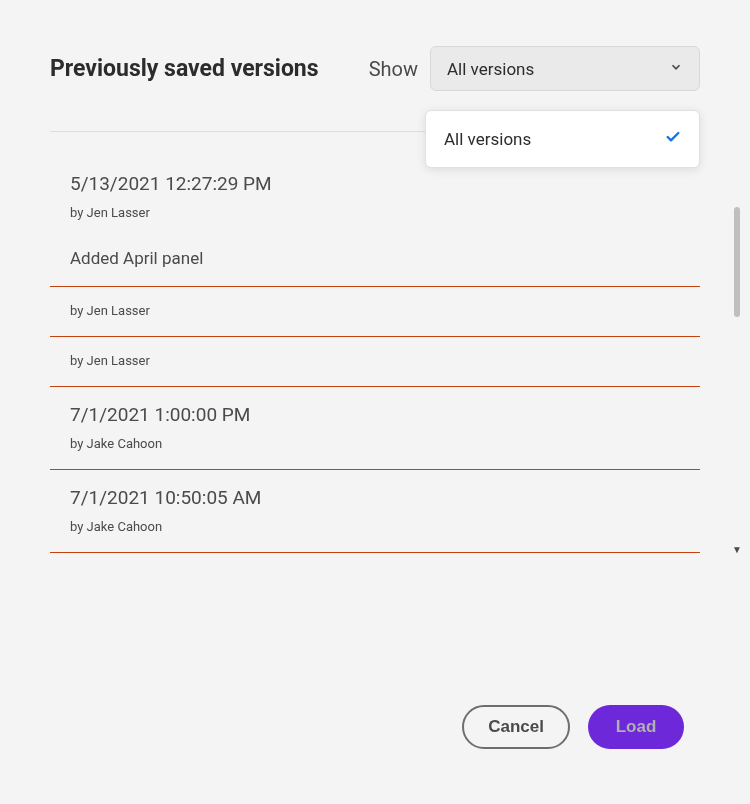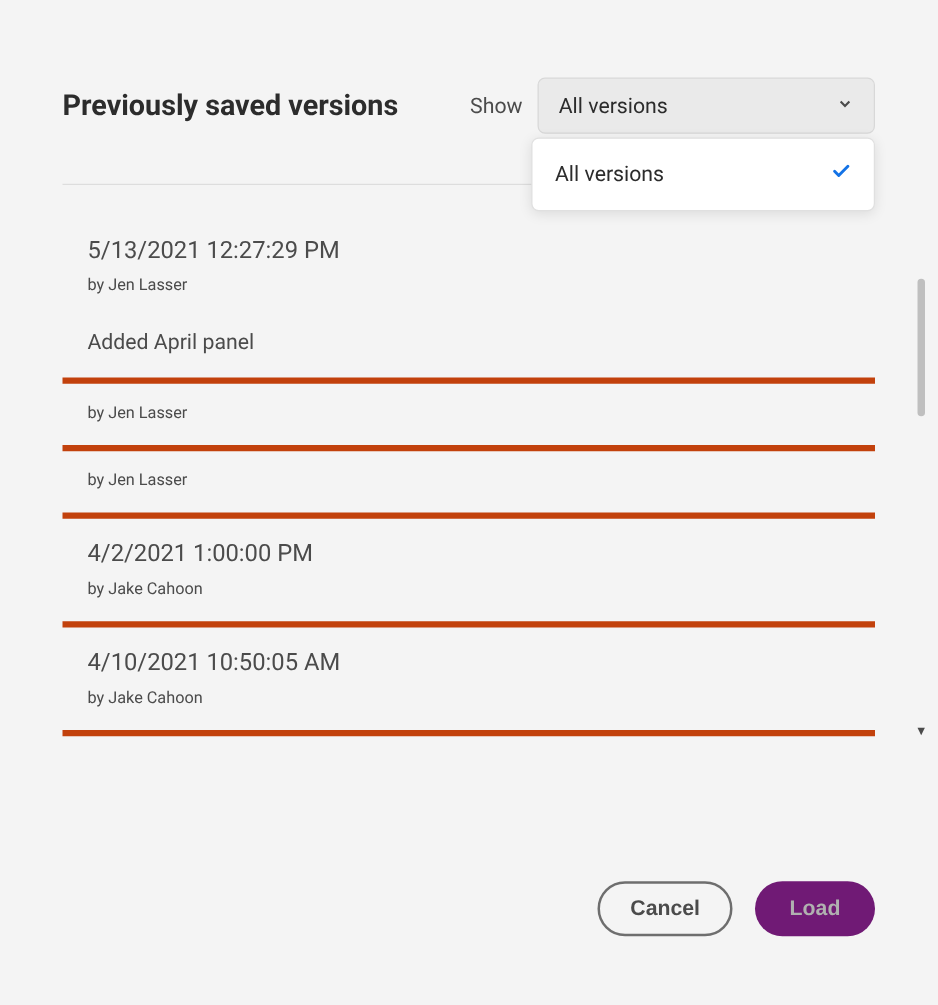--- a/index.html
+++ b/index.html
@@ -8,42 +8,42 @@
       padding: 0;
     }
     body {
       font-family: -apple-system, BlinkMacSystemFont, "Segoe UI", Roboto, Helvetica, Arial, sans-serif;
       background: #f4f4f4;
       width: 750px;
       height: 804px;
       position: relative;
     }
     .dialog {
-      padding: 62px 50px 0 50px;
+      padding: 46px 50px 0 50px;
     }
     .header-row {
       display: flex;
       align-items: center;
       justify-content: space-between;
       margin-bottom: 40px;
       gap: 14px;
     }
     .title {
       font-size: 23px;
       font-weight: 700;
       color: #2c2c2c;
     }
     .show-group {
       display: flex;
       align-items: center;
       gap: 12px;
       position: relative;
     }
     .show-label {
-      font-size: 17px;
+      font-size: 20px;
       color: #4b4b4b;
     }
     .dropdown {
       width: 270px;
       height: 45px;
       background: #eaeaea;
       border: 1px solid #d8d8d8;
       border-radius: 6px;
       display: flex;
       align-items: center;
@@ -63,21 +63,21 @@
       border: none;
       border-top: 1px solid #dddddd;
       margin: 0;
     }
     .versions-list {
       position: relative;
       margin-top: 40px;
     }
     .version-item {
       padding: 16px 20px 18px 20px;
-      border-bottom: 5px solid #c2410c;
+      border-bottom: 1px solid #c2410c;
     }
     .version-item.first {
       padding-top: 0;
     }
     .version-timestamp {
       font-size: 19px;
       color: #4b4b4b;
       margin-bottom: 10px;
     }
     .version-author {
@@ -126,21 +126,21 @@
       color: #2c2c2c;
       cursor: pointer;
     }
     .check-icon {
       width: 16px;
       height: 16px;
     }
     .footer {
       position: absolute;
       bottom: 55px;
-      right: 50px;
+      right: 66px;
       display: flex;
       gap: 18px;
       align-items: center;
     }
     .btn {
       height: 44px;
       padding: 0 24px;
       border-radius: 22px;
       font-size: 17px;
       font-weight: 600;
@@ -149,21 +149,21 @@
       justify-content: center;
       cursor: pointer;
     }
     .btn-cancel {
       background: transparent;
       border: 2px solid #6e6e6e;
       color: #4b4b4b;
       min-width: 102px;
     }
     .btn-load {
-      background: #701a75;
+      background: #6d28d9;
       border: none;
       color: #b0b0b0;
       min-width: 96px;
       cursor: default;
     }
   </style>
 </head>
 <body>
 
 <div class="dialog">
@@ -190,25 +190,25 @@
       <div class="version-author">by Jen Lasser</div>
       <div class="version-note">Added April panel</div>
     </div>
     <div class="version-item">
       <div class="version-author">by Jen Lasser</div>
     </div>
     <div class="version-item">
       <div class="version-author">by Jen Lasser</div>
     </div>
     <div class="version-item">
-      <div class="version-timestamp">4/2/2021 1:00:00 PM</div>
+      <div class="version-timestamp">7/1/2021 1:00:00 PM</div>
       <div class="version-author">by Jake Cahoon</div>
     </div>
     <div class="version-item">
-      <div class="version-timestamp">4/10/2021 10:50:05 AM</div>
+      <div class="version-timestamp">7/1/2021 10:50:05 AM</div>
       <div class="version-author">by Jake Cahoon</div>
     </div>
 
     <div class="scrollbar-track"></div>
     <div class="scroll-arrow">▼</div>
   </div>
 </div>
 
 <div class="dropdown-menu">
   <div class="dropdown-option">

